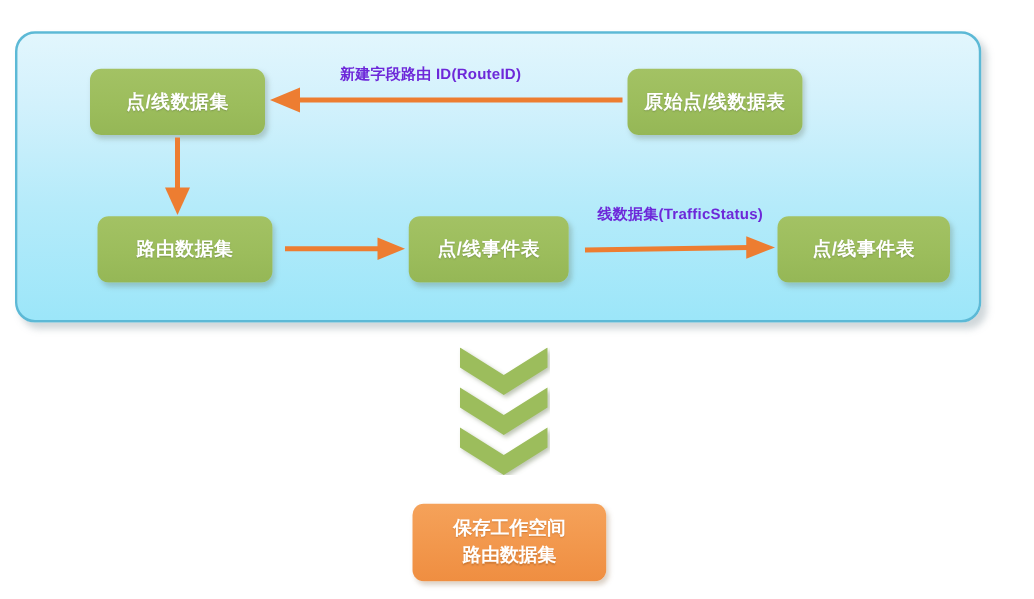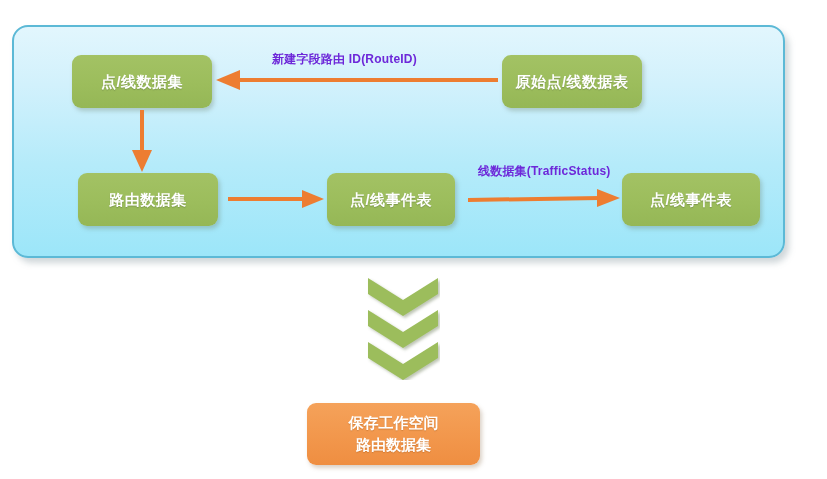--- a/index.html
+++ b/index.html
@@ -54,23 +54,23 @@
 
   #node-point-line-dataset { left: 72px;  top: 55px;  width: 140px; height: 53px; }
   #node-source-table       { left: 502px; top: 55px;  width: 140px; height: 53px; }
   #node-route-dataset      { left: 78px;  top: 173px; width: 140px; height: 53px; }
   #node-event-table-1      { left: 327px; top: 173px; width: 128px; height: 53px; }
   #node-event-table-2      { left: 622px; top: 173px; width: 138px; height: 53px; }
 
   
   .terminal-node {
     position: absolute;
-    left: 307px;
+    left: 330px;
     top: 403px;
-    width: 173px;
+    width: 155px;
     height: 62px;
     box-sizing: border-box;
     background: linear-gradient(180deg, #f5a25a 0%, #f2974c 55%, #ef8e41 100%);
     border-radius: 9px;
     display: flex;
     flex-direction: column;
     align-items: center;
     justify-content: center;
     color: #ffffff;
     font-weight: bold;

